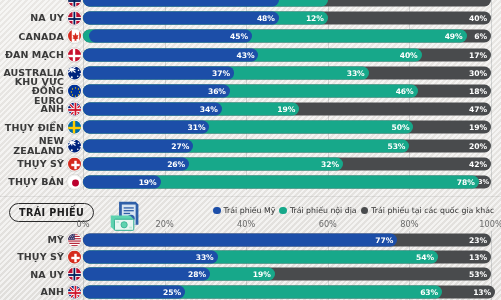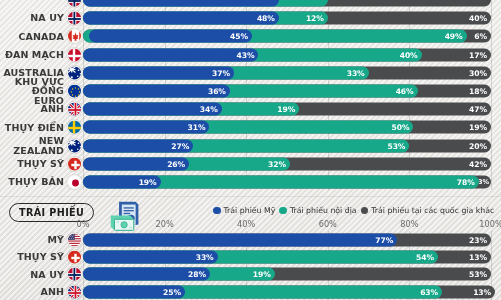--- a/index.html
+++ b/index.html
@@ -249,21 +249,21 @@
         </div>
         <div class="row" style="height: 18.2px;">
           <div class="lbl">THỤY SỸ</div>
           <div class="flag"><svg viewBox="0 0 20 20" width="15" height="15">
               <rect width="20" height="20" fill="#d52b1e"></rect>
               <rect x="8.4" y="4.4" width="3.2" height="11.2" fill="#fff"></rect>
               <rect x="4.4" y="8.4" width="11.2" height="3.2" fill="#fff"></rect>
             </svg></div>
           <div class="bars">
             <div class="seg s2" style="left: 0px; width: 408px;">42%</div>
-            <div class="seg s1" style="left: 6px; width: 201px;">32%</div>
+            <div class="seg s1" style="left: 0px; width: 260px;">32%</div>
             <div class="seg s0" style="left: 0px; width: 106.08px;">26%</div>
           </div>
         </div>
         <div class="row" style="height: 18.2px;">
           <div class="lbl">THỤY BẢN</div>
           <div class="flag"><svg viewBox="0 0 20 20" width="15" height="15">
               <rect width="20" height="20" fill="#fff"></rect>
               <circle cx="10" cy="10" r="4.6" fill="#bc002d"></circle>
             </svg></div>
           <div class="bars">

